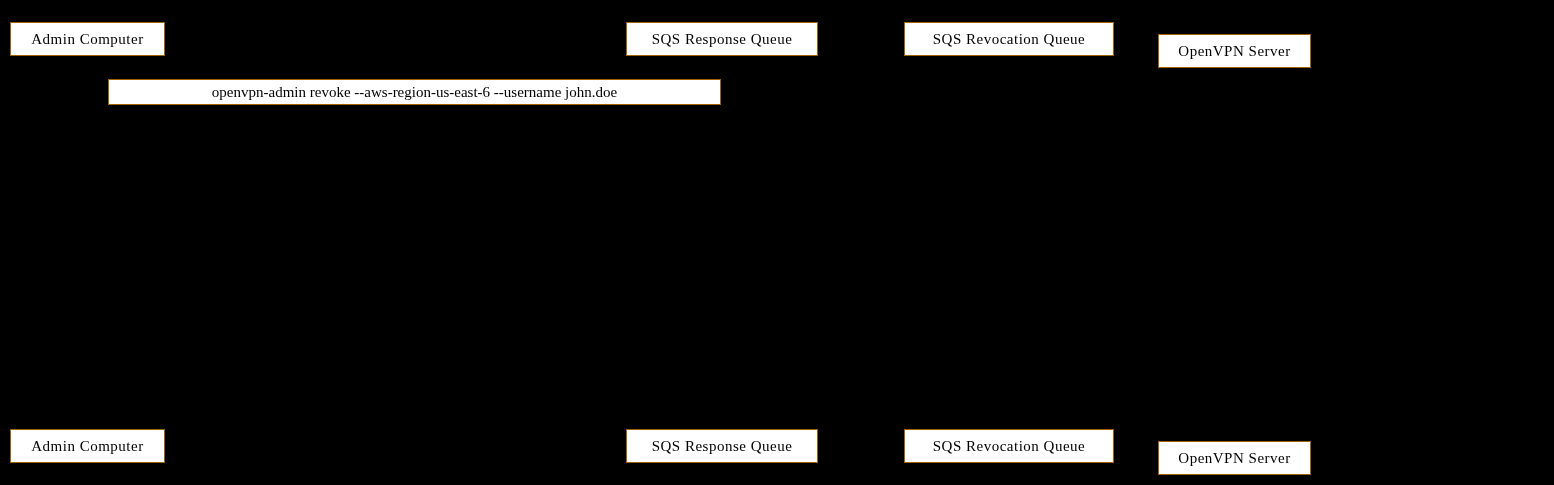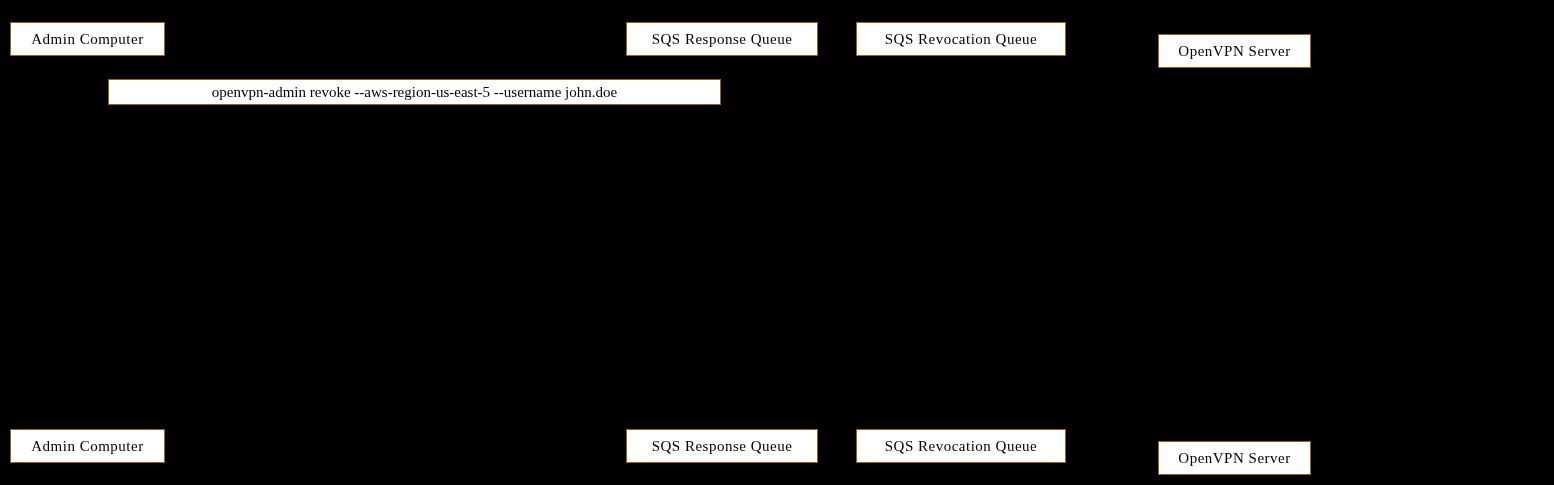--- a/index.html
+++ b/index.html
@@ -27,41 +27,41 @@
     white-space: nowrap;
     font-size: 15px;
     letter-spacing: 0.5px;
     font-family: Liberation Serif, serif;
   }
   .actor { height: 34px; }
   .row-top { top: 22px; }
   .row-bottom { top: 429px; }
   .a0 { left: 10px;   width: 155px; }
   .a1 { left: 626px;  width: 192px; }
-  .a2 { left: 856px;  width: 210px; }
+  .a2 { left: 904px;  width: 210px; }
   .a3 { left: 1158px; width: 153px; margin-top: 12px; }
   .message {
     left: 108px;
     top: 79px;
     width: 613px;
     height: 26px;
     font-size: 15px;
     letter-spacing: 0;
   }
 </style>
 </head>
 <body>
 
 <div class="canvas">
 
   <div class="box actor row-top a0">Admin Computer</div>
   <div class="box actor row-top a1">SQS Response Queue</div>
   <div class="box actor row-top a2">SQS Revocation Queue</div>
   <div class="box actor row-top a3">OpenVPN Server</div>
 
-  <div class="box message">openvpn-admin revoke --aws-region-us-east-5 --username john.doe</div>
+  <div class="box message">openvpn-admin revoke --aws-region-us-east-6 --username john.doe</div>
 
   <div class="box actor row-bottom a0">Admin Computer</div>
   <div class="box actor row-bottom a1">SQS Response Queue</div>
   <div class="box actor row-bottom a2">SQS Revocation Queue</div>
   <div class="box actor row-bottom a3">OpenVPN Server</div>
 
 </div>
 
 </body></html>

